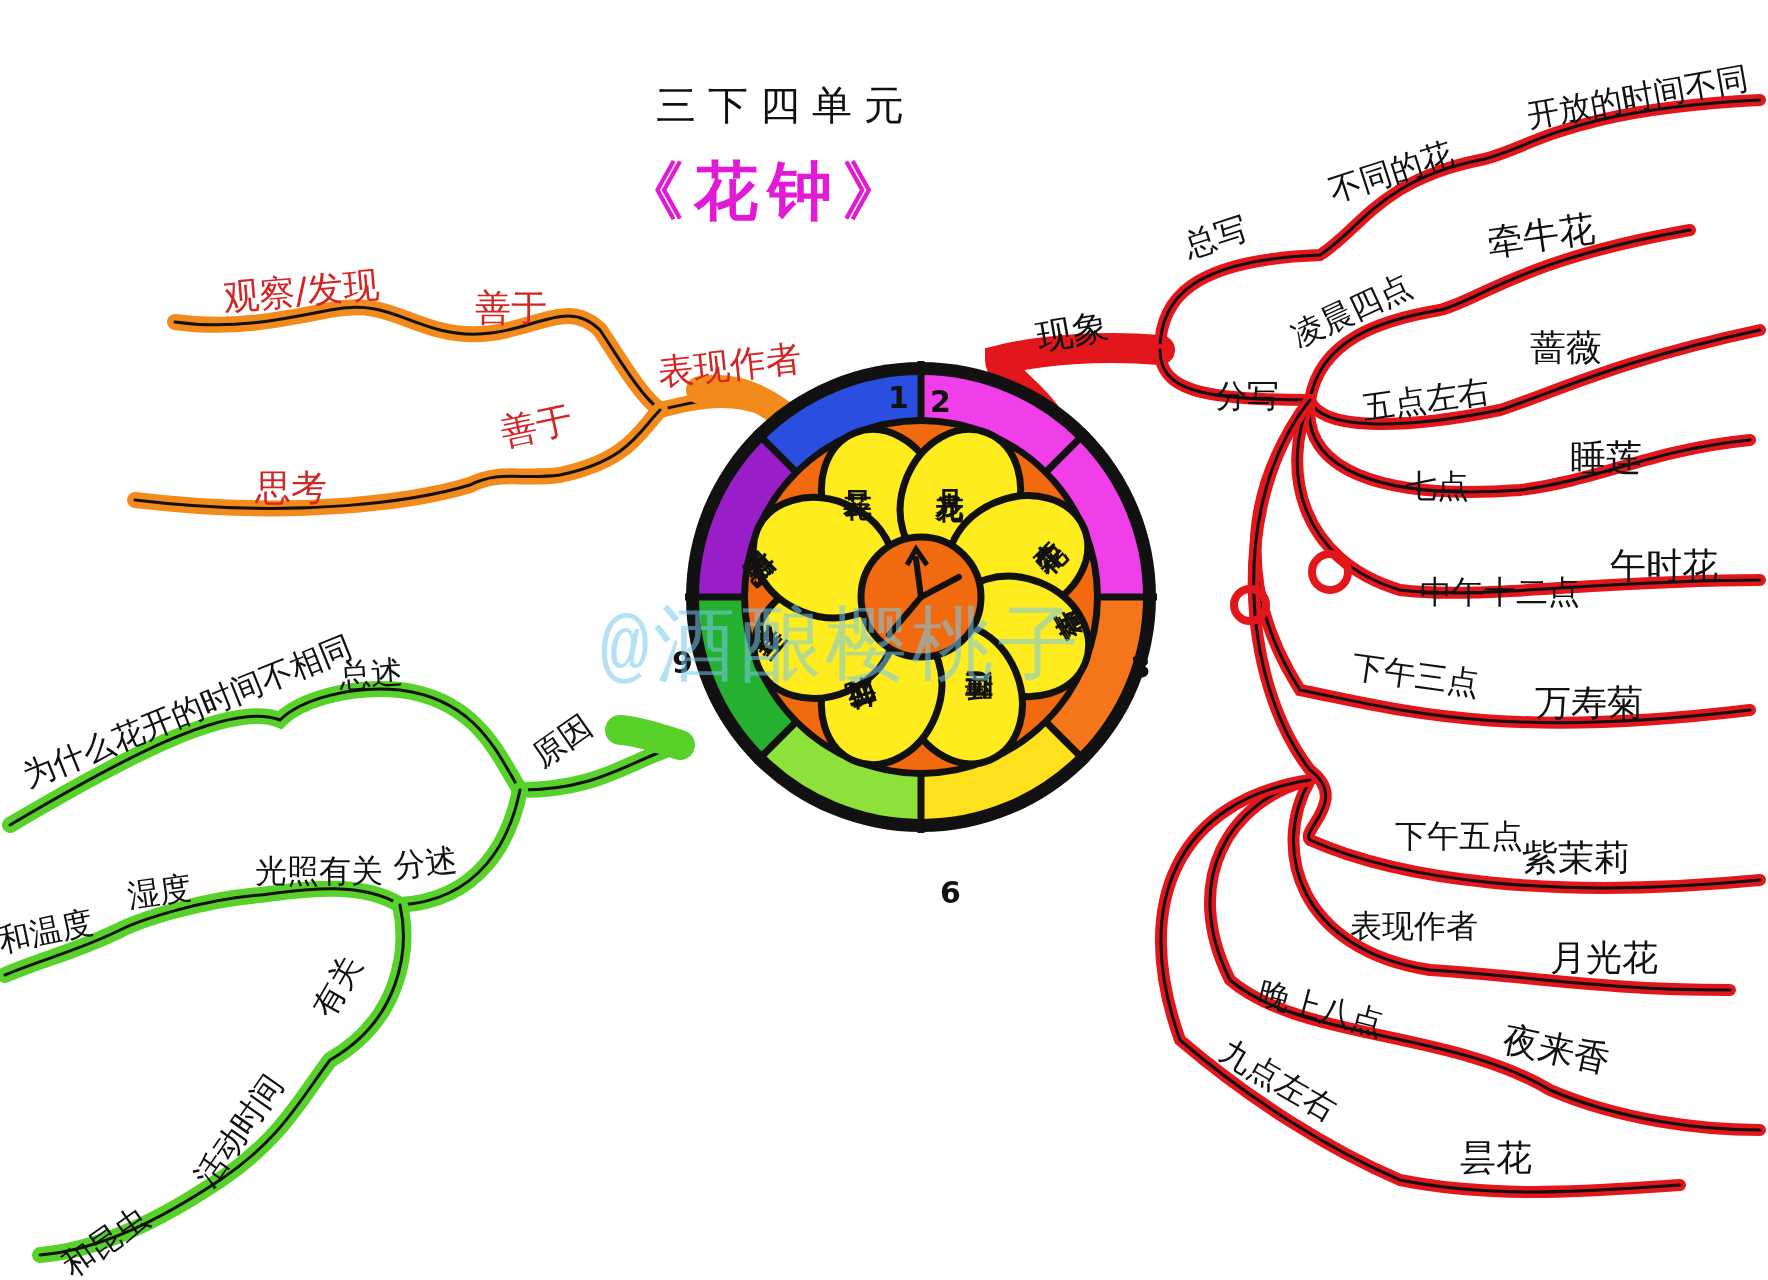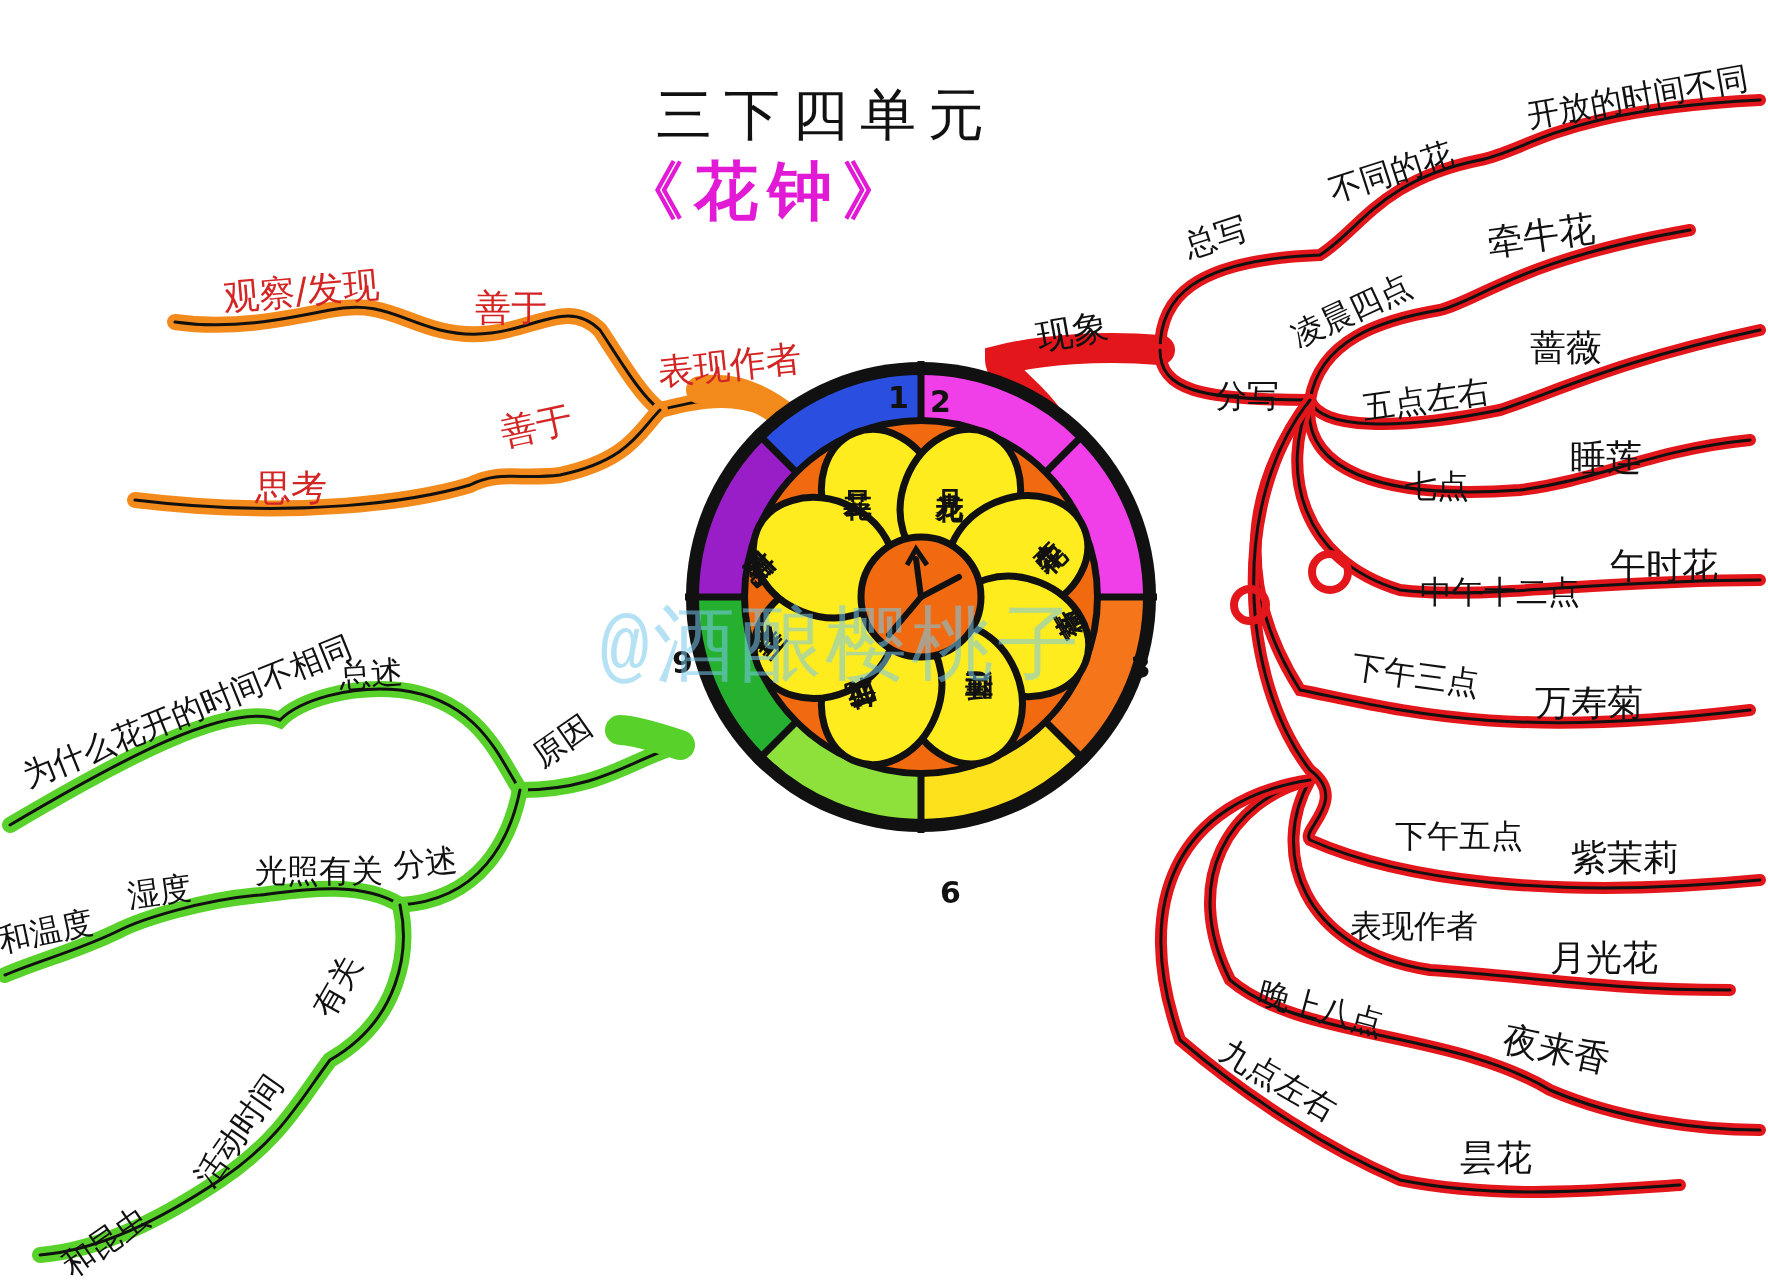--- a/index.html
+++ b/index.html
@@ -1,21 +1,21 @@
 <!DOCTYPE html>
 <html><head>
 <meta charset="utf-8">
 <style>
   html, body { margin:0; padding:0; background:#ffffff; }
   body { width:1768px; height:1280px; position:relative; overflow:hidden;
          font-family:"DejaVu Sans", sans-serif; }
   #stage { position:absolute; left:0; top:0; width:1768px; height:1280px; }
   svg.branches { position:absolute; left:0; top:0; }
   .lbl { position:absolute; white-space:nowrap; line-height:1; transform-origin:left bottom; }
-  .title-unit { position:absolute; left:656px; top:78px; font-size:56px; color:#111; letter-spacing:12px; font-family:Liberation Mono, monospace; }
+  .title-unit { position:absolute; left:656px; top:78px; font-size:40px; color:#111; letter-spacing:12px; font-family:Liberation Mono, monospace; }
   .title-main { position:absolute; left:620px; top:148px; font-size:64px; color:#e21ad6; font-weight:bold; letter-spacing:10px; }
   .title-author { position:absolute; left:716px; top:222px; font-size:50px; color:#111; font-family:"DejaVu Serif", serif; }
   .orange-t { color:#d42525; font-size:36px; }
   .red-t { color:#111; font-size:32px; }
   .red-t.big { font-size:36px; }
   .green-t { color:#111; font-size:32px; }
   .watermark { position:absolute; left:600px; top:590px; font-size:82px; color:rgba(120,200,235,0.55); letter-spacing:4px; pointer-events:none;font-family:Liberation Mono, monospace; }
   .petal-lbl { position:absolute; font-size:28px; color:#111; writing-mode:vertical-rl; letter-spacing:2px; font-weight:bold; }
   .ring-num { position:absolute; font-size:30px; color:#111; font-weight:bold; }
 </style>
@@ -148,21 +148,21 @@
   <div class="lbl red-t" style="left:1405px;top:470px;">七点</div>
   <div class="lbl red-t big" style="left:1570px;top:440px;">睡莲</div>
 
   <div class="lbl red-t" style="left:1420px;top:576px;">中午十二点</div>
   <div class="lbl red-t big" style="left:1610px;top:548px;">午时花</div>
 
   <div class="lbl red-t" style="left:1350px;top:650px;transform:rotate(8deg);">下午三点</div>
   <div class="lbl red-t big" style="left:1535px;top:685px;">万寿菊</div>
 
   <div class="lbl red-t" style="left:1395px;top:820px;">下午五点</div>
-  <div class="lbl red-t big" style="left:1571px;top:840px;">紫茉莉</div>
+  <div class="lbl red-t big" style="left:1522px;top:840px;">紫茉莉</div>
 
   <div class="lbl red-t" style="left:1350px;top:910px;">表现作者</div>
   <div class="lbl red-t big" style="left:1550px;top:940px;">月光花</div>
 
   <div class="lbl red-t" style="left:1255px;top:975px;transform:rotate(15deg);">晚上八点</div>
   <div class="lbl red-t big" style="left:1500px;top:1020px;transform:rotate(12deg);">夜来香</div>
 
   <div class="lbl red-t" style="left:1215px;top:1030px;transform:rotate(30deg);">九点左右</div>
   <div class="lbl red-t big" style="left:1460px;top:1140px;">昙花</div>
 

